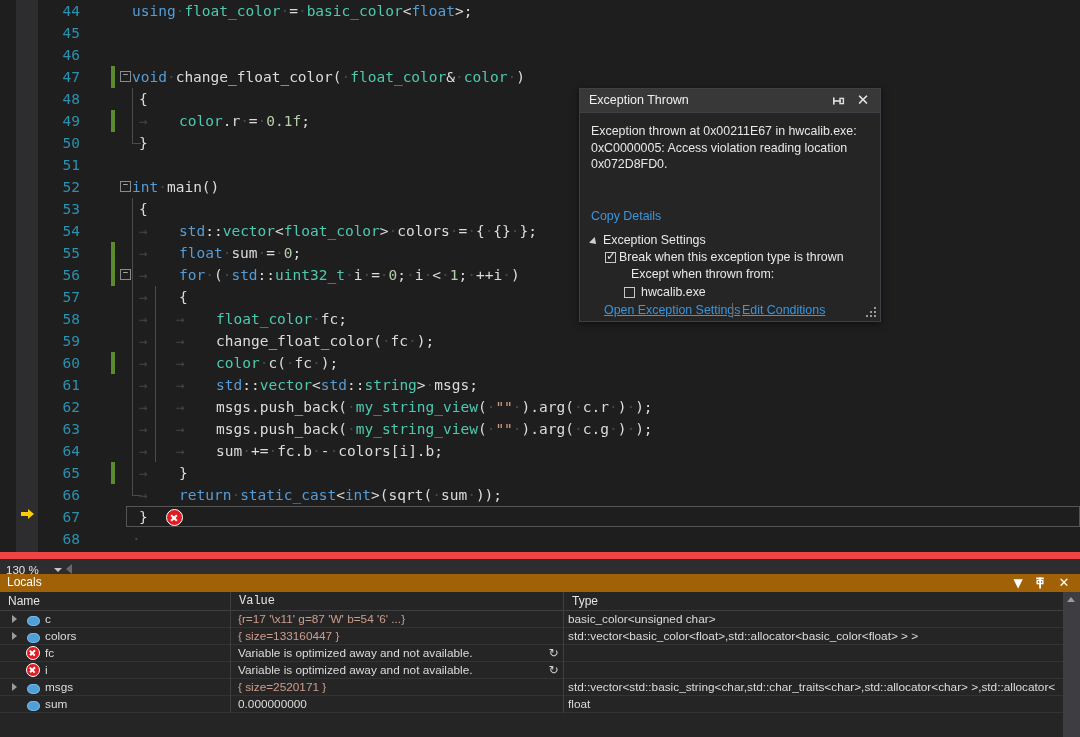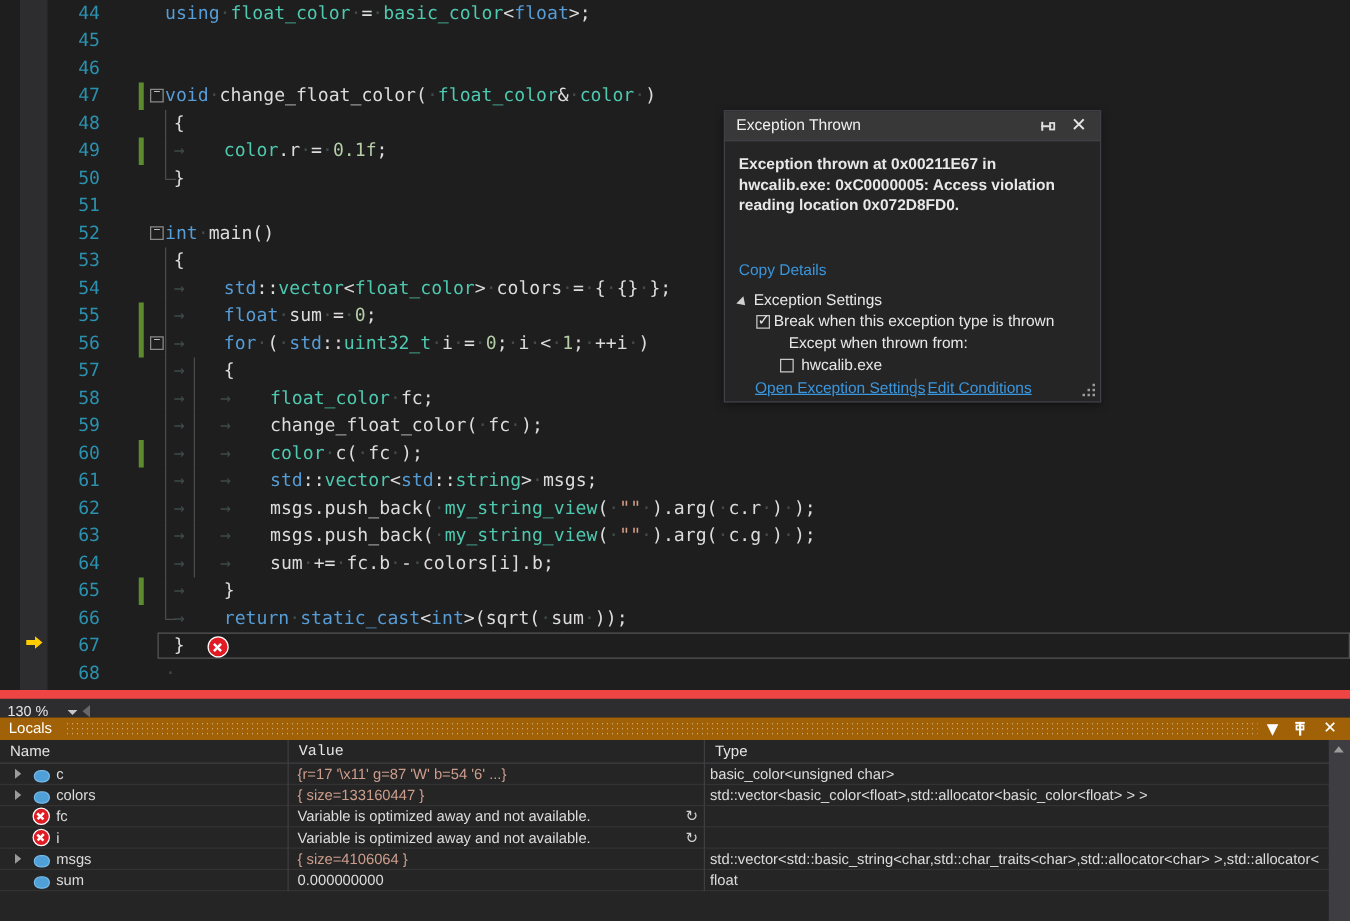--- a/index.html
+++ b/index.html
@@ -120,21 +120,21 @@
     position:absolute; right:34px; top:4px; width:16px; height:16px;
     color:#e0e0e0;
   }
   #exc-close{
     position:absolute; right:8px; top:2px; width:18px; height:18px;
     color:#e8e8e8; font-size:15px; line-height:18px; text-align:center;
     font-family:"DejaVu Sans", sans-serif;
   }
   #exc-body{ position:relative; padding:10px 10px 0 11px; }
   #exc-msg{
-    color:#e8e8e8; font-size:12.4px; line-height:16.5px; width:272px;font-weight:bold;
+    color:#e8e8e8; font-size:12.4px; line-height:16.5px; width:272px;
   }
   #exc-copy{
     position:absolute; left:11px; top:120px; color:#3a96dd;
     font-size:12.4px; text-decoration:none;
   }
   #exc-settings-hdr{
     position:absolute; left:11px; top:144px; color:#e8e8e8; font-size:12.4px;
   }
   #exc-tri{
     position:absolute; left:0px; top:5px; width:0;height:0;
@@ -414,21 +414,21 @@
           <span class="lr-value">Variable is optimized away and not available.</span>
           <span class="lr-refresh">↻</span>
           <span class="lr-div" style="left:563px"></span>
           <span class="lr-type"></span>
         </div>
         <div class="lrow">
           <span class="lr-expander"></span>
           <span class="lr-bead"></span>
           <span class="lr-name">msgs</span>
           <span class="lr-div" style="left:230px"></span>
-          <span class="lr-value expandable">{ size=4106064 }</span>
+          <span class="lr-value expandable">{ size=2520171 }</span>
           <span class="lr-div" style="left:563px"></span>
           <span class="lr-type">std::vector&lt;std::basic_string&lt;char,std::char_traits&lt;char&gt;,std::allocator&lt;char&gt; &gt;,std::allocator&lt;</span>
         </div>
         <div class="lrow">
           <span class="lr-bead"></span>
           <span class="lr-name">sum</span>
           <span class="lr-div" style="left:230px"></span>
           <span class="lr-value">0.000000000</span>
           <span class="lr-div" style="left:563px"></span>
           <span class="lr-type">float</span>

